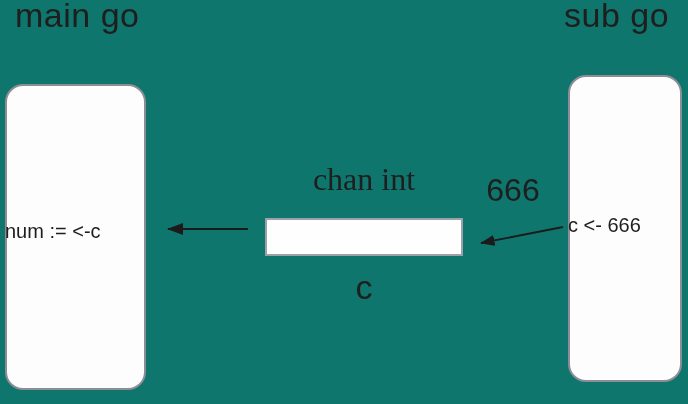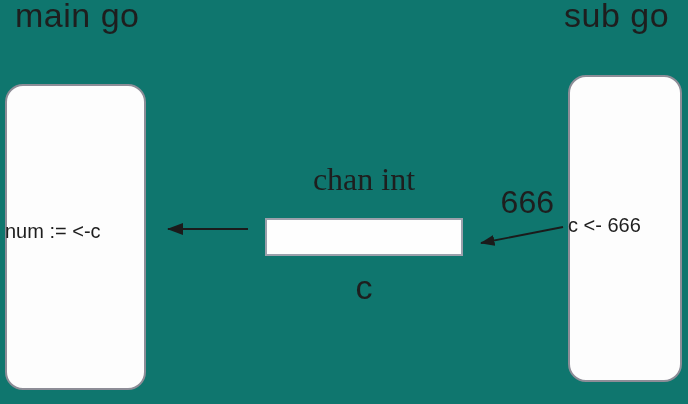--- a/index.html
+++ b/index.html
@@ -67,23 +67,23 @@
     position: absolute;
     left: 265px;
     top: 268px;
     width: 198px;
     text-align: center;
     font-size: 34px;
   }
   .message-value {
     position: absolute;
     left: 472px;
-    top: 184px;
+    top: 172px;
     width: 82px;
-    text-align: right;
+    text-align: center;
     font-size: 32px;
   }
   .arrow-layer {
     position: absolute;
     left: 0;
     top: 0;
     width: 688px;
     height: 404px;
     pointer-events: none;
   }

